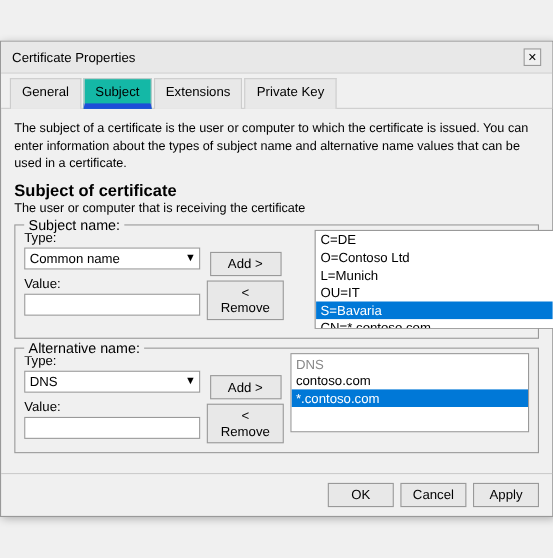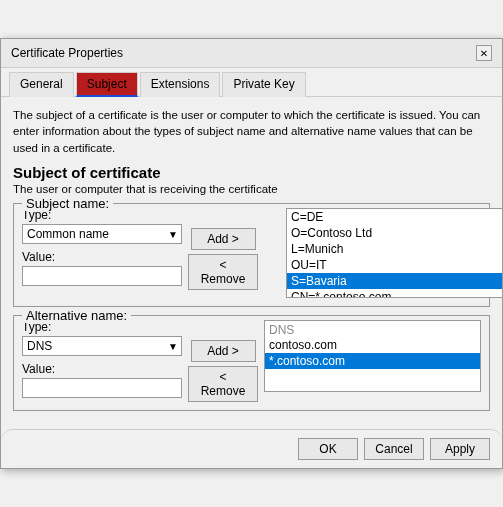--- a/index.html
+++ b/index.html
@@ -51,22 +51,22 @@
     .tab {
       padding: 4px 10px;
       border: 1px solid #ccc;
       border-bottom: none;
       background: #e8e8e8;
       cursor: pointer;
       font-size: 12px;
       margin-bottom: -1px;
     }
     .tab.active {
-      background: #b91c1c;
-      border-bottom: 2px solid #1d4ed8;
+      background: #14b8a6;
+      border-bottom: 5px solid #1d4ed8;
       z-index: 1;
     }
     .content {
       padding: 10px 12px;
     }
     .description {
       font-size: 11.5px;
       color: #000;
       margin-bottom: 8px;
       line-height: 1.4;
@@ -174,21 +174,20 @@
       cursor: pointer;
       min-width: 65px;
       text-align: center;
     }
     .footer {
       display: flex;
       justify-content: flex-end;
       gap: 6px;
       padding: 8px 12px;
       border-top: 1px solid #ccc;
-      border-radius: 12px;
     }
     .footer .btn {
       min-width: 60px;
     }
     .dns-label {
       color: #888;
       font-size: 12px;
       padding: 2px 4px 0 4px;
     }
   </style>

